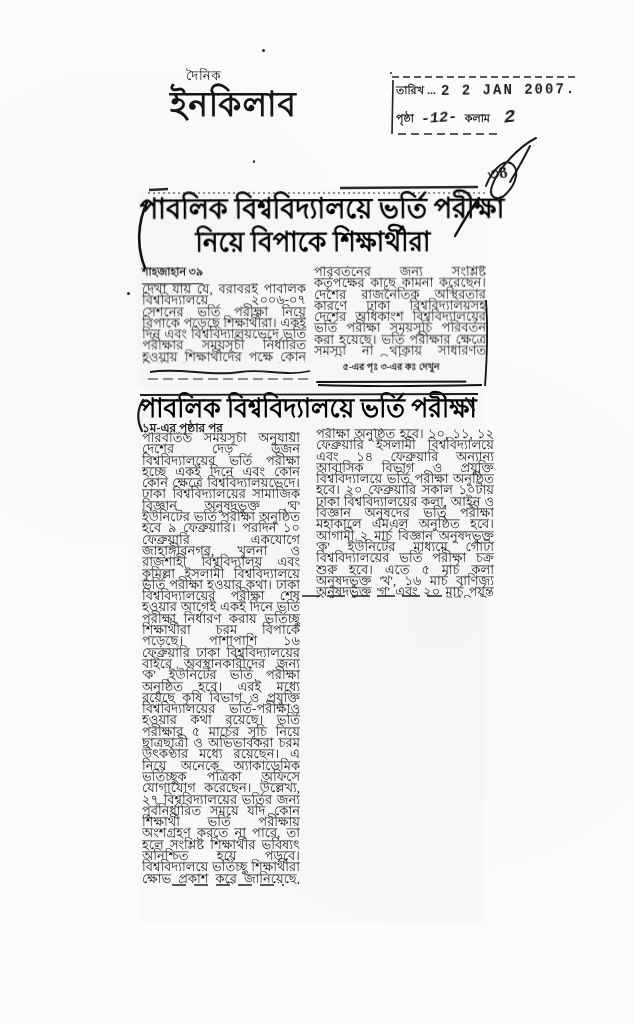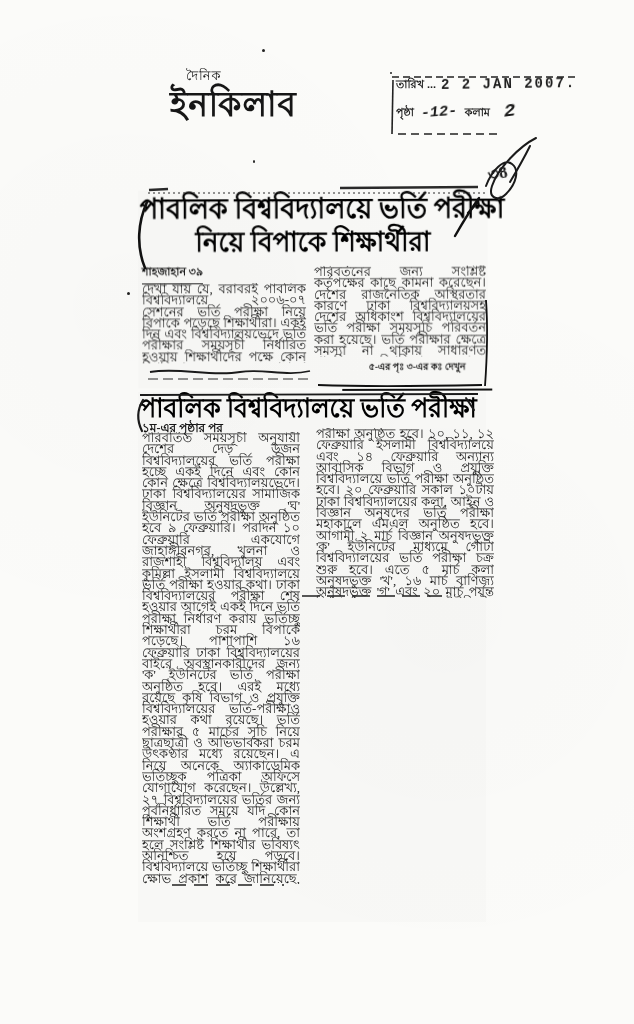--- a/index.html
+++ b/index.html
@@ -18,21 +18,21 @@
       #fbfbf9;
     color:#161616;
   }
   
   .masthead{position:absolute;left:170px;top:66px;width:150px;}
   .dainik{font-size:13px;font-weight:normal;margin-left:16px;letter-spacing:1px;
           filter:blur(.2px);}
   .paper-title{font-size:33px;font-weight:900;letter-spacing:1px;line-height:34px;
           transform:scaleY(1.05);filter:blur(.25px);}
   
-  .stamp{position:absolute;left:390px;top:68px;width:185px;height:62px;
+  .stamp{position:absolute;left:390px;top:74px;width:185px;height:62px;
          font-family:"Liberation Sans", sans-serif;color:#1d1d1d;}
   .stamp .row1{position:absolute;left:6px;top:6px;white-space:nowrap;}
   .stamp .row2{position:absolute;left:6px;top:32px;white-space:nowrap;}
   .lbl-bn{font-size:11px;font-weight:bold;filter:blur(.3px);}
   .stamp-date{font-family:"Liberation Mono", monospace;font-size:14px;font-weight:bold;
          letter-spacing:2px;display:inline-block;transform:rotate(-.8deg);filter:blur(.2px);}
   .hand{font-family:"Liberation Mono", monospace;display:inline-block;
         transform:skewX(-10deg) rotate(-4deg);font-weight:bold;filter:blur(.2px);}
   .hand-page{font-size:15px;margin:0 3px;}
   .hand-col{font-size:19px;margin-left:10px;transform:skewX(-14deg) rotate(-8deg);}
@@ -47,23 +47,23 @@
             transform:scaleY(1.06);filter:blur(.25px);white-space:nowrap;}
   .a1-h1{position:absolute;left:2px;top:4px;width:346px;font-size:27px;}
   .a1-h2{position:absolute;left:2px;top:38px;width:346px;font-size:26px;}
   .a2-h{position:absolute;left:0px;top:3px;width:340px;font-size:25px;}
   .byline{position:absolute;left:4px;top:73px;font-size:11px;font-weight:bold;
           border-bottom:1.5px solid #222;padding-bottom:1px;filter:blur(.25px);}
   .bodytext{font-size:13px;line-height:11.3px;text-align:justify;overflow:hidden;
             color:#1c1c1c;filter:blur(.35px);word-break:break-word;}
   .a1-cl{position:absolute;left:4px;top:93px;width:164px;height:80px;}
   .a1-cr{position:absolute;left:176px;top:76px;width:172px;height:91px;}
-  .jump-note{position:absolute;left:204px;top:170px;width:150px;font-size:9.5px;
+  .jump-note{position:absolute;left:178px;top:170px;width:150px;font-size:9.5px;
              font-weight:bold;text-align:center;border-bottom:2px solid #111;
-             padding-bottom:14px;filter:blur(.25px);white-space:nowrap;}
+             padding-bottom:6px;filter:blur(.25px);white-space:nowrap;}
   .cont-note{position:absolute;left:4px;top:27px;font-size:12px;font-weight:bold;
              filter:blur(.3px);}
   .a2-cl{position:absolute;left:4px;top:40px;width:158px;height:452px;}
   .a2-cr{position:absolute;left:166px;top:36px;width:178px;height:170px;margin-left:12px;}
   .speck{position:absolute;background:#222;border-radius:50%;}
   svg.overlay{position:absolute;left:0;top:0;pointer-events:none;}
 </style>
 </head>
 <body>
 

